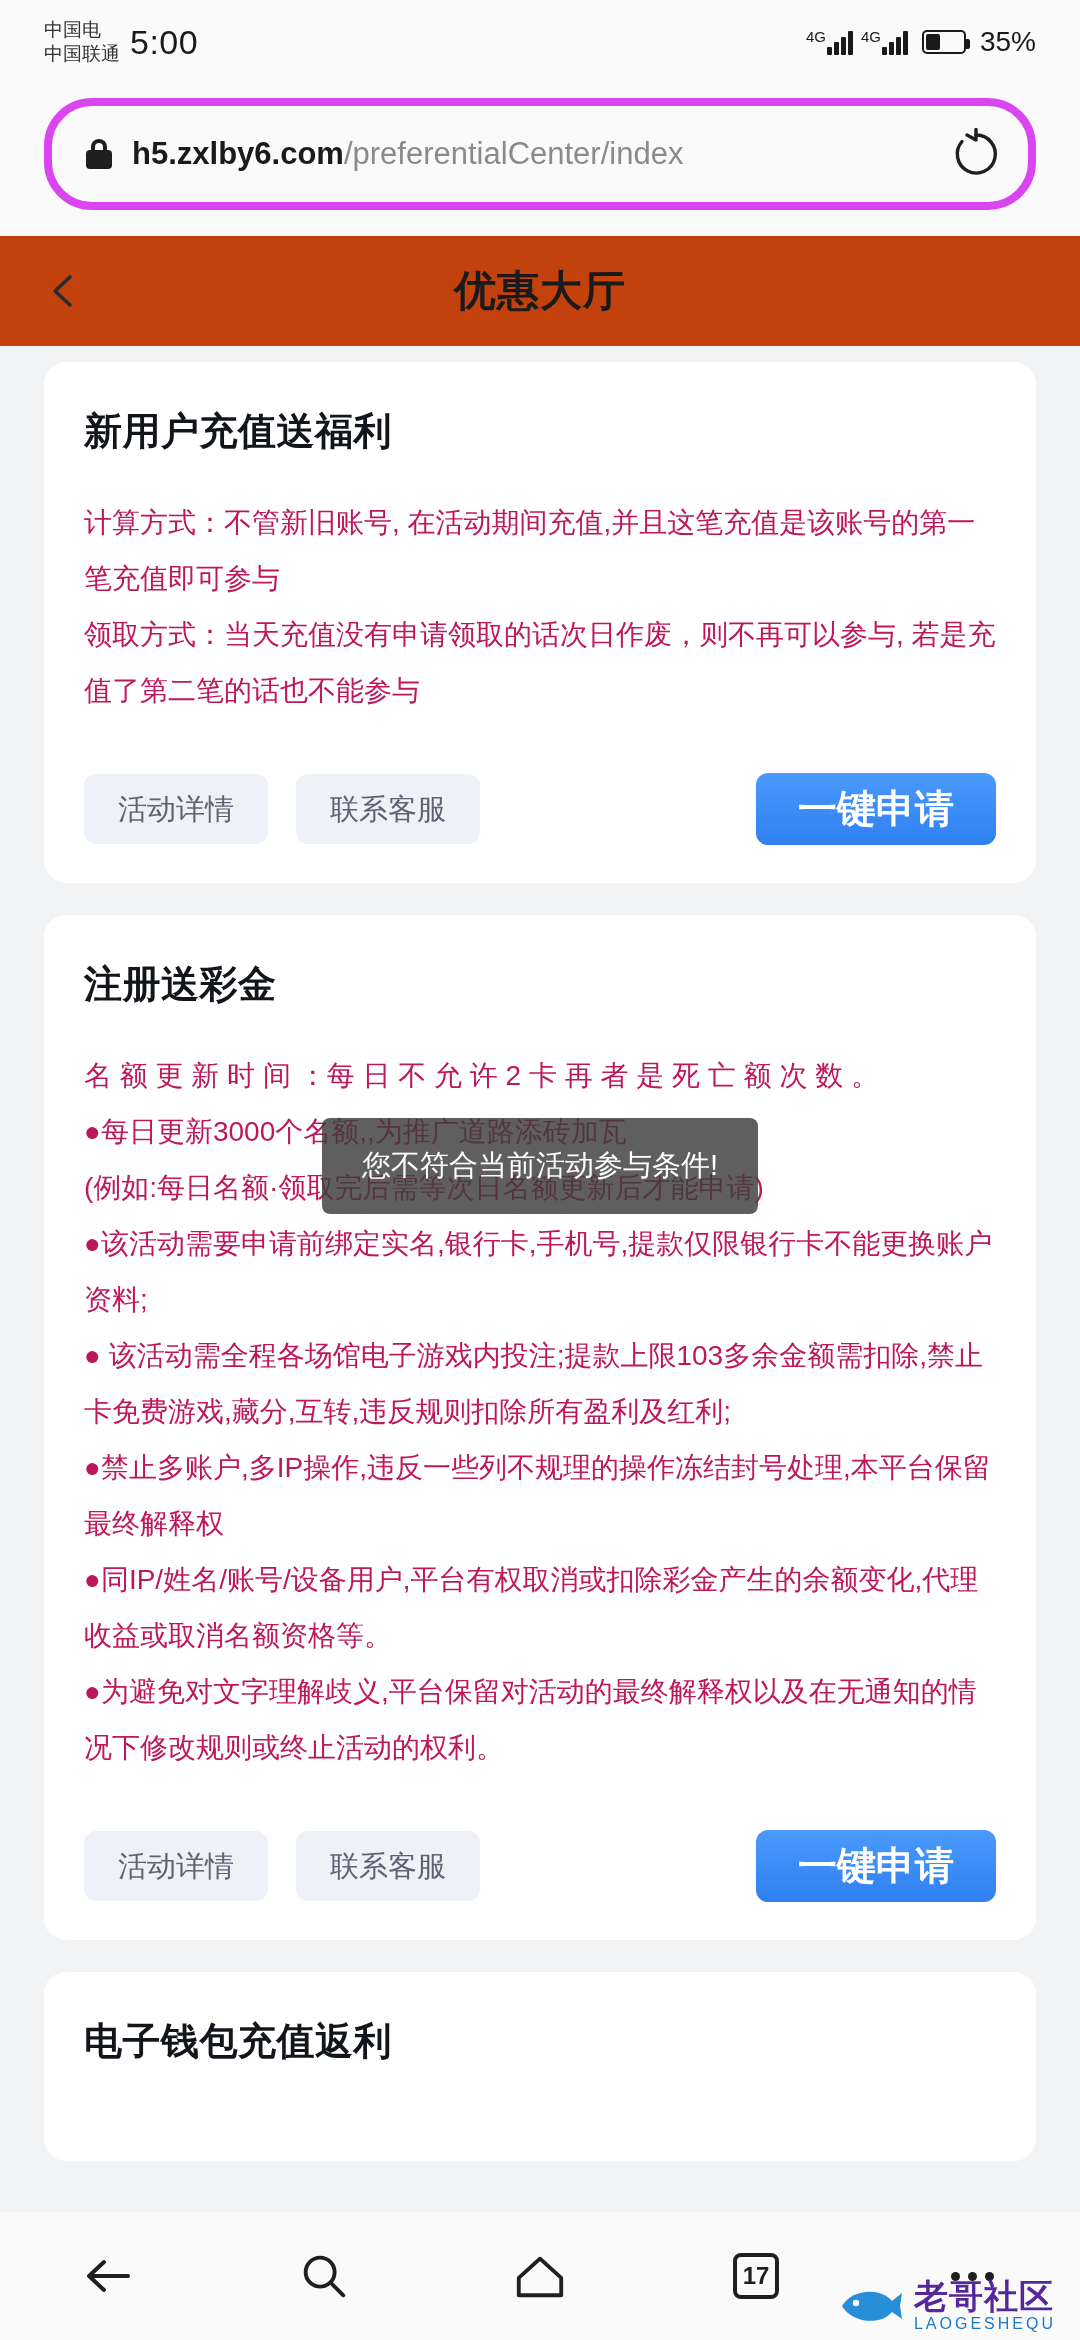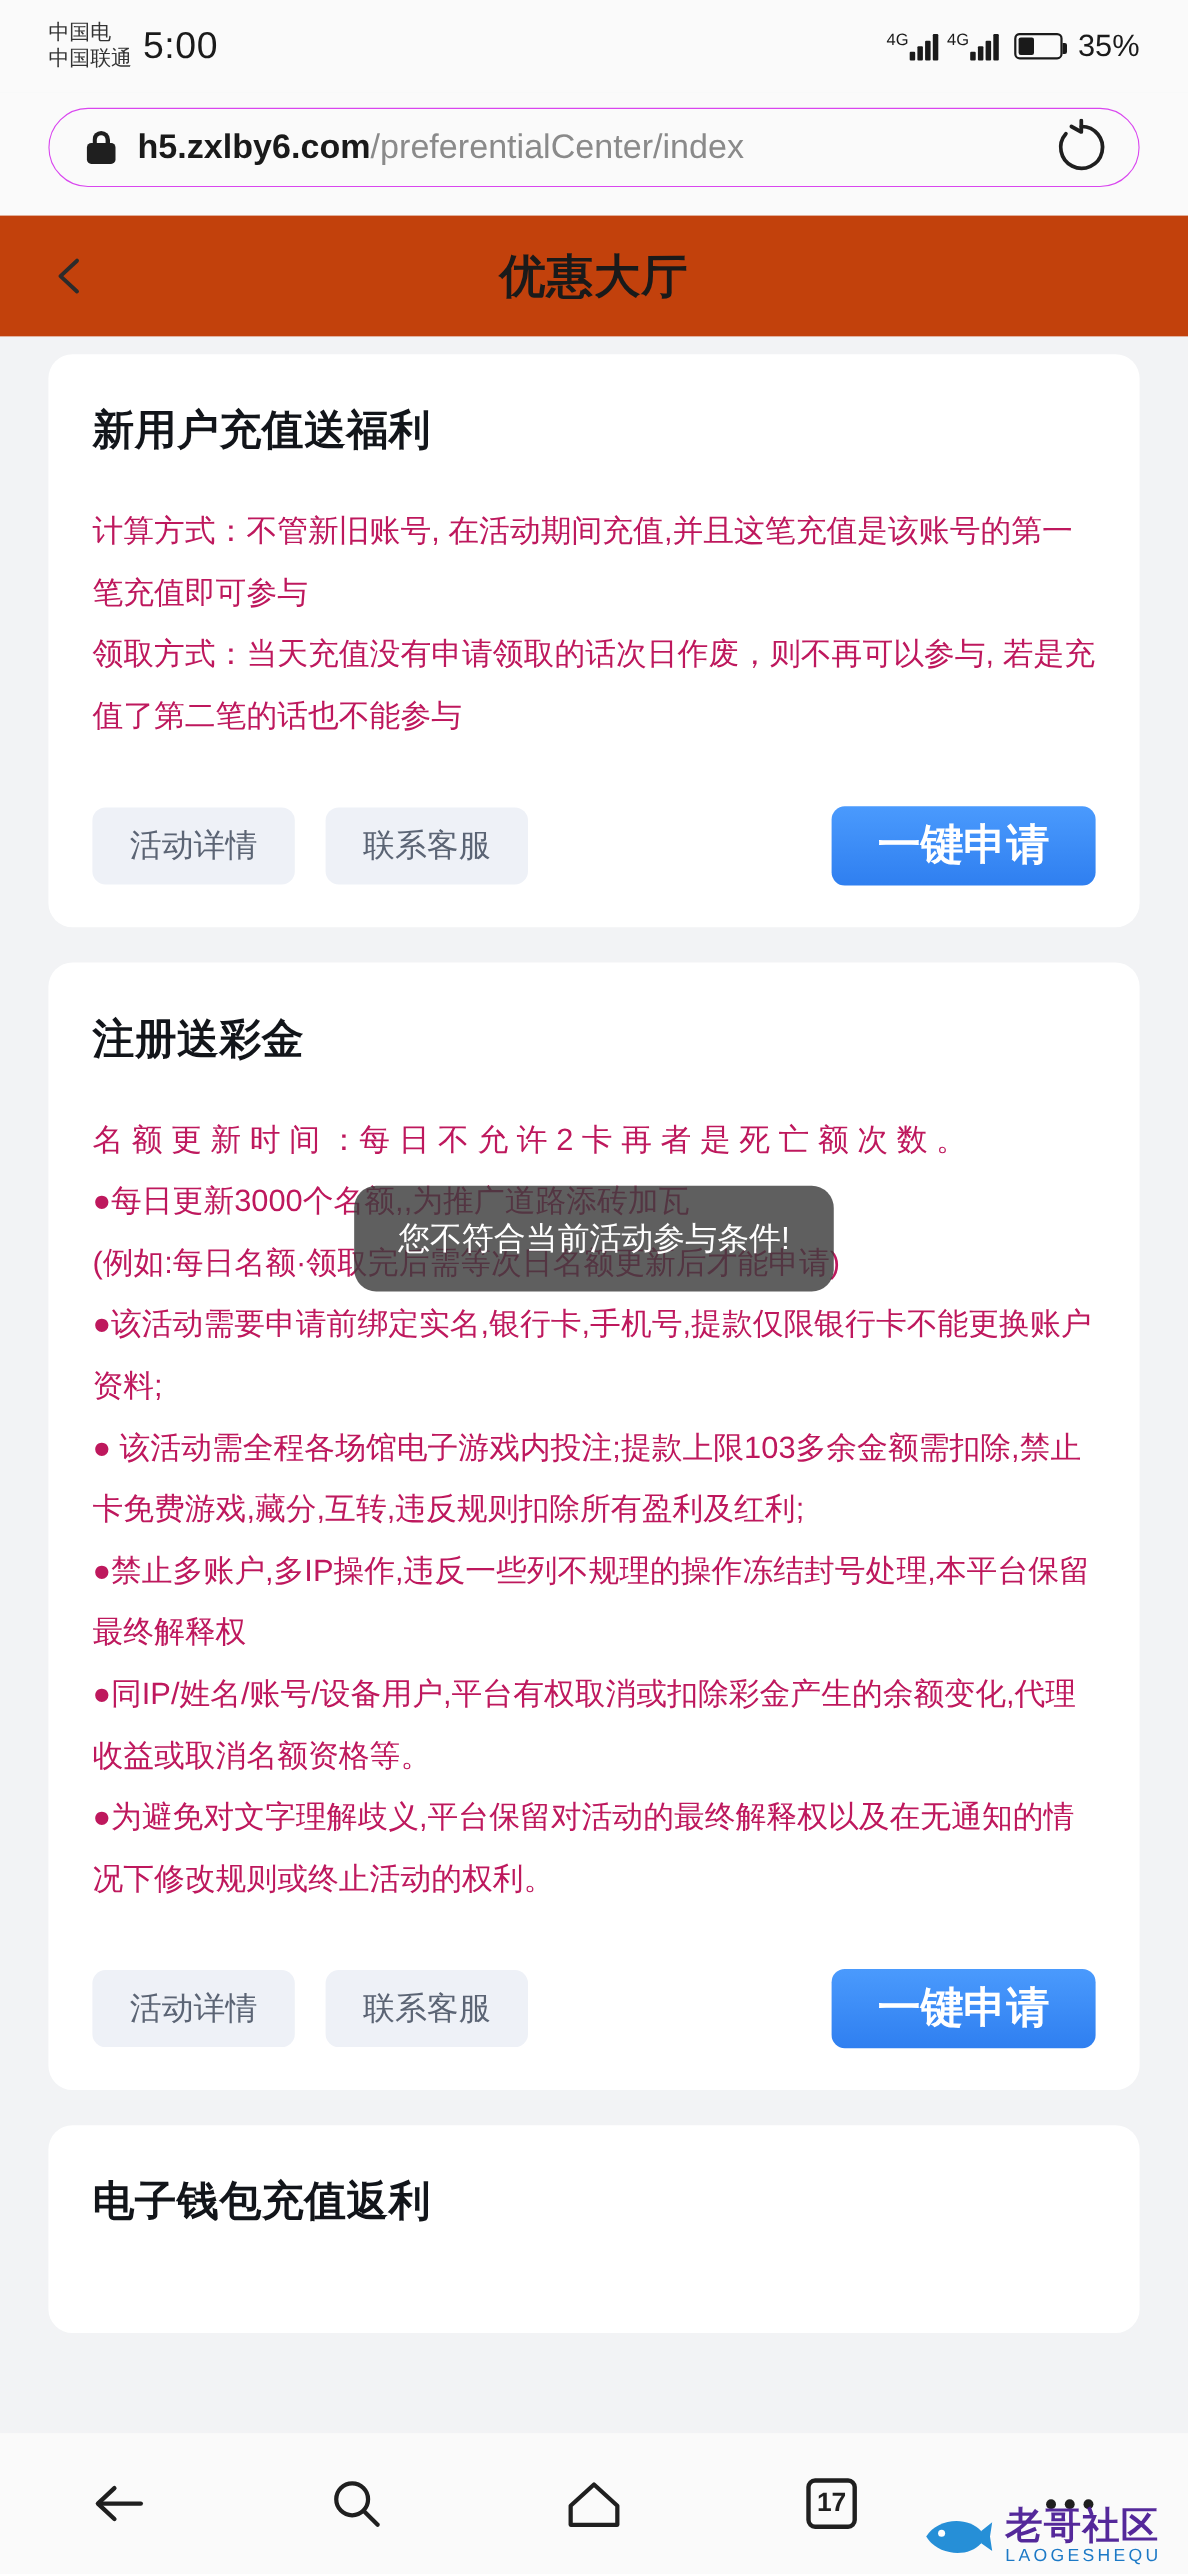--- a/index.html
+++ b/index.html
@@ -103,22 +103,22 @@
     margin-left: 6px;
   }
 
   
   .urlbar-zone {
     background: #fafafa;
     padding: 14px 44px 26px 44px;
     flex: 0 0 auto;
   }
   .urlbar {
-    height: 72px;
-    border: 1px solid #d946ef;
+    height: 112px;
+    border: 8px solid #d946ef;
     border-radius: 48px;
     background: #fafafa;
     display: flex;
     align-items: center;
     padding: 0 26px 0 34px;
   }
   .lock-icon {
     width: 26px; height: 30px;
     position: relative;
     margin-right: 20px;
@@ -240,21 +240,21 @@
 
   
   .toast {
     position: absolute;
     left: 50%;
     transform: translateX(-50%);
     top: 772px;
     background: rgba(60,60,60,0.82);
     color: #fff;
     font-size: 29px;
-    border-radius: 20px;
+    border-radius: 8px;
     padding: 28px 40px;
     white-space: nowrap;
     z-index: 20;
   }
 
   
   .navbar {
     height: 128px;
     background: #fafafa;
     display: flex;

